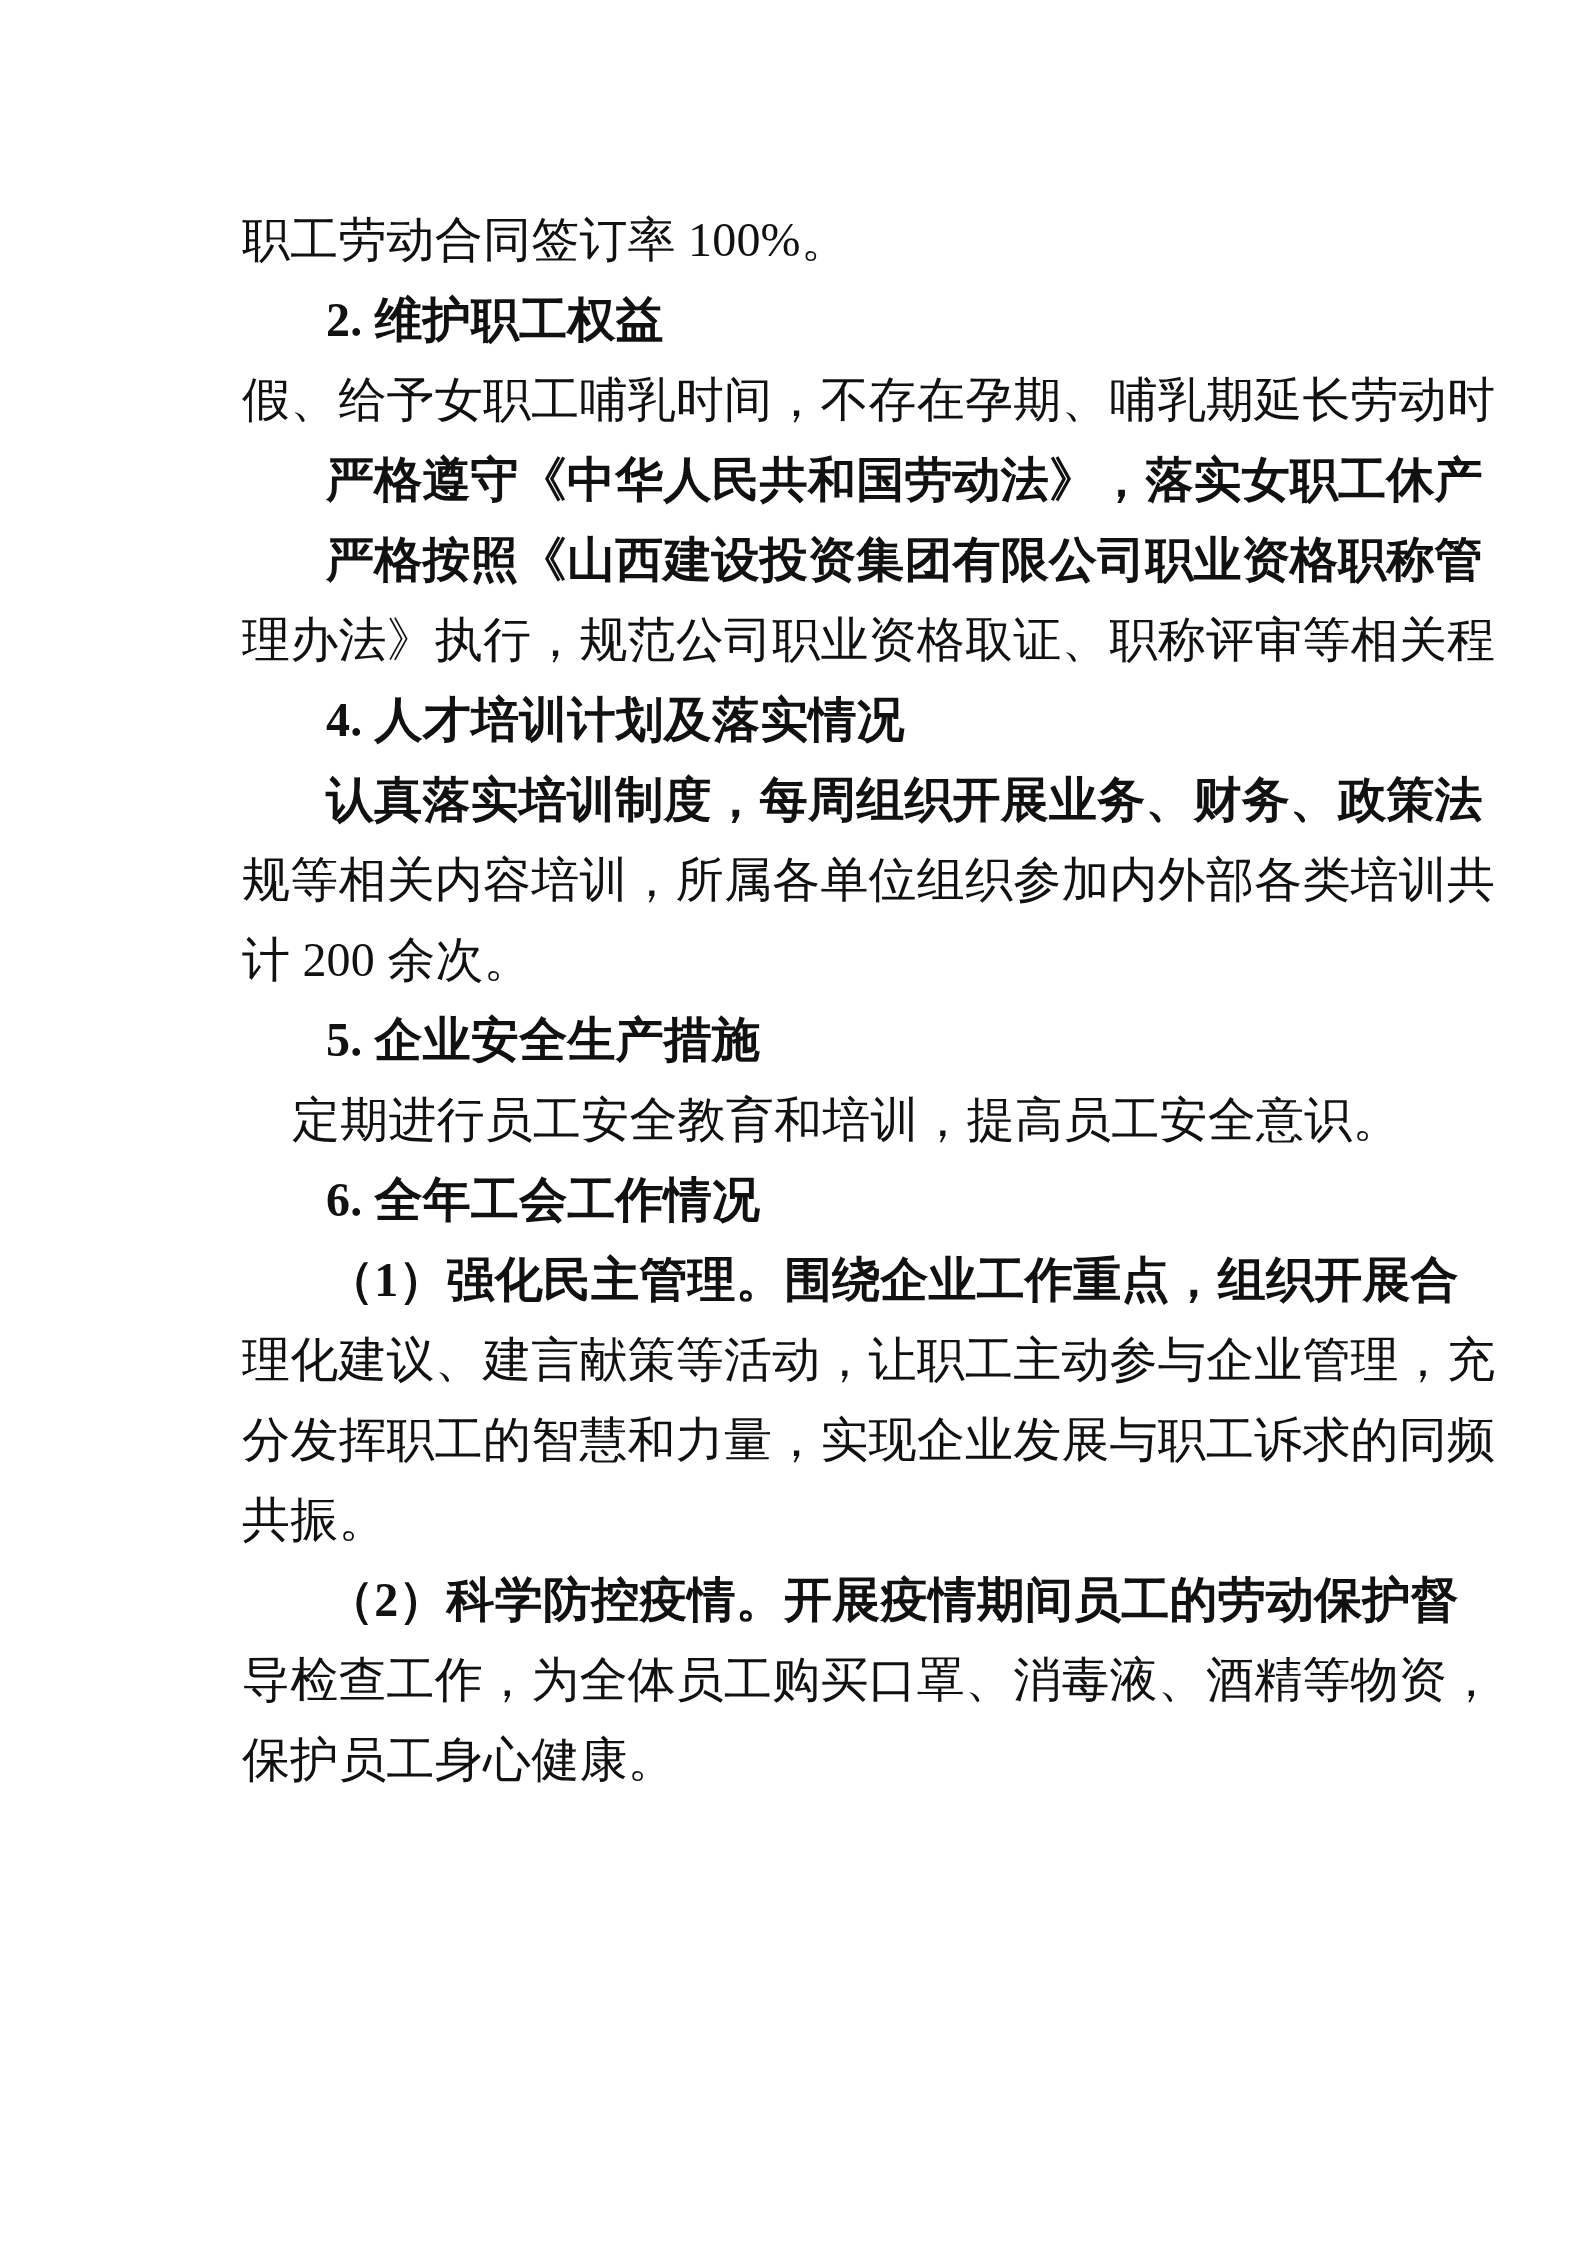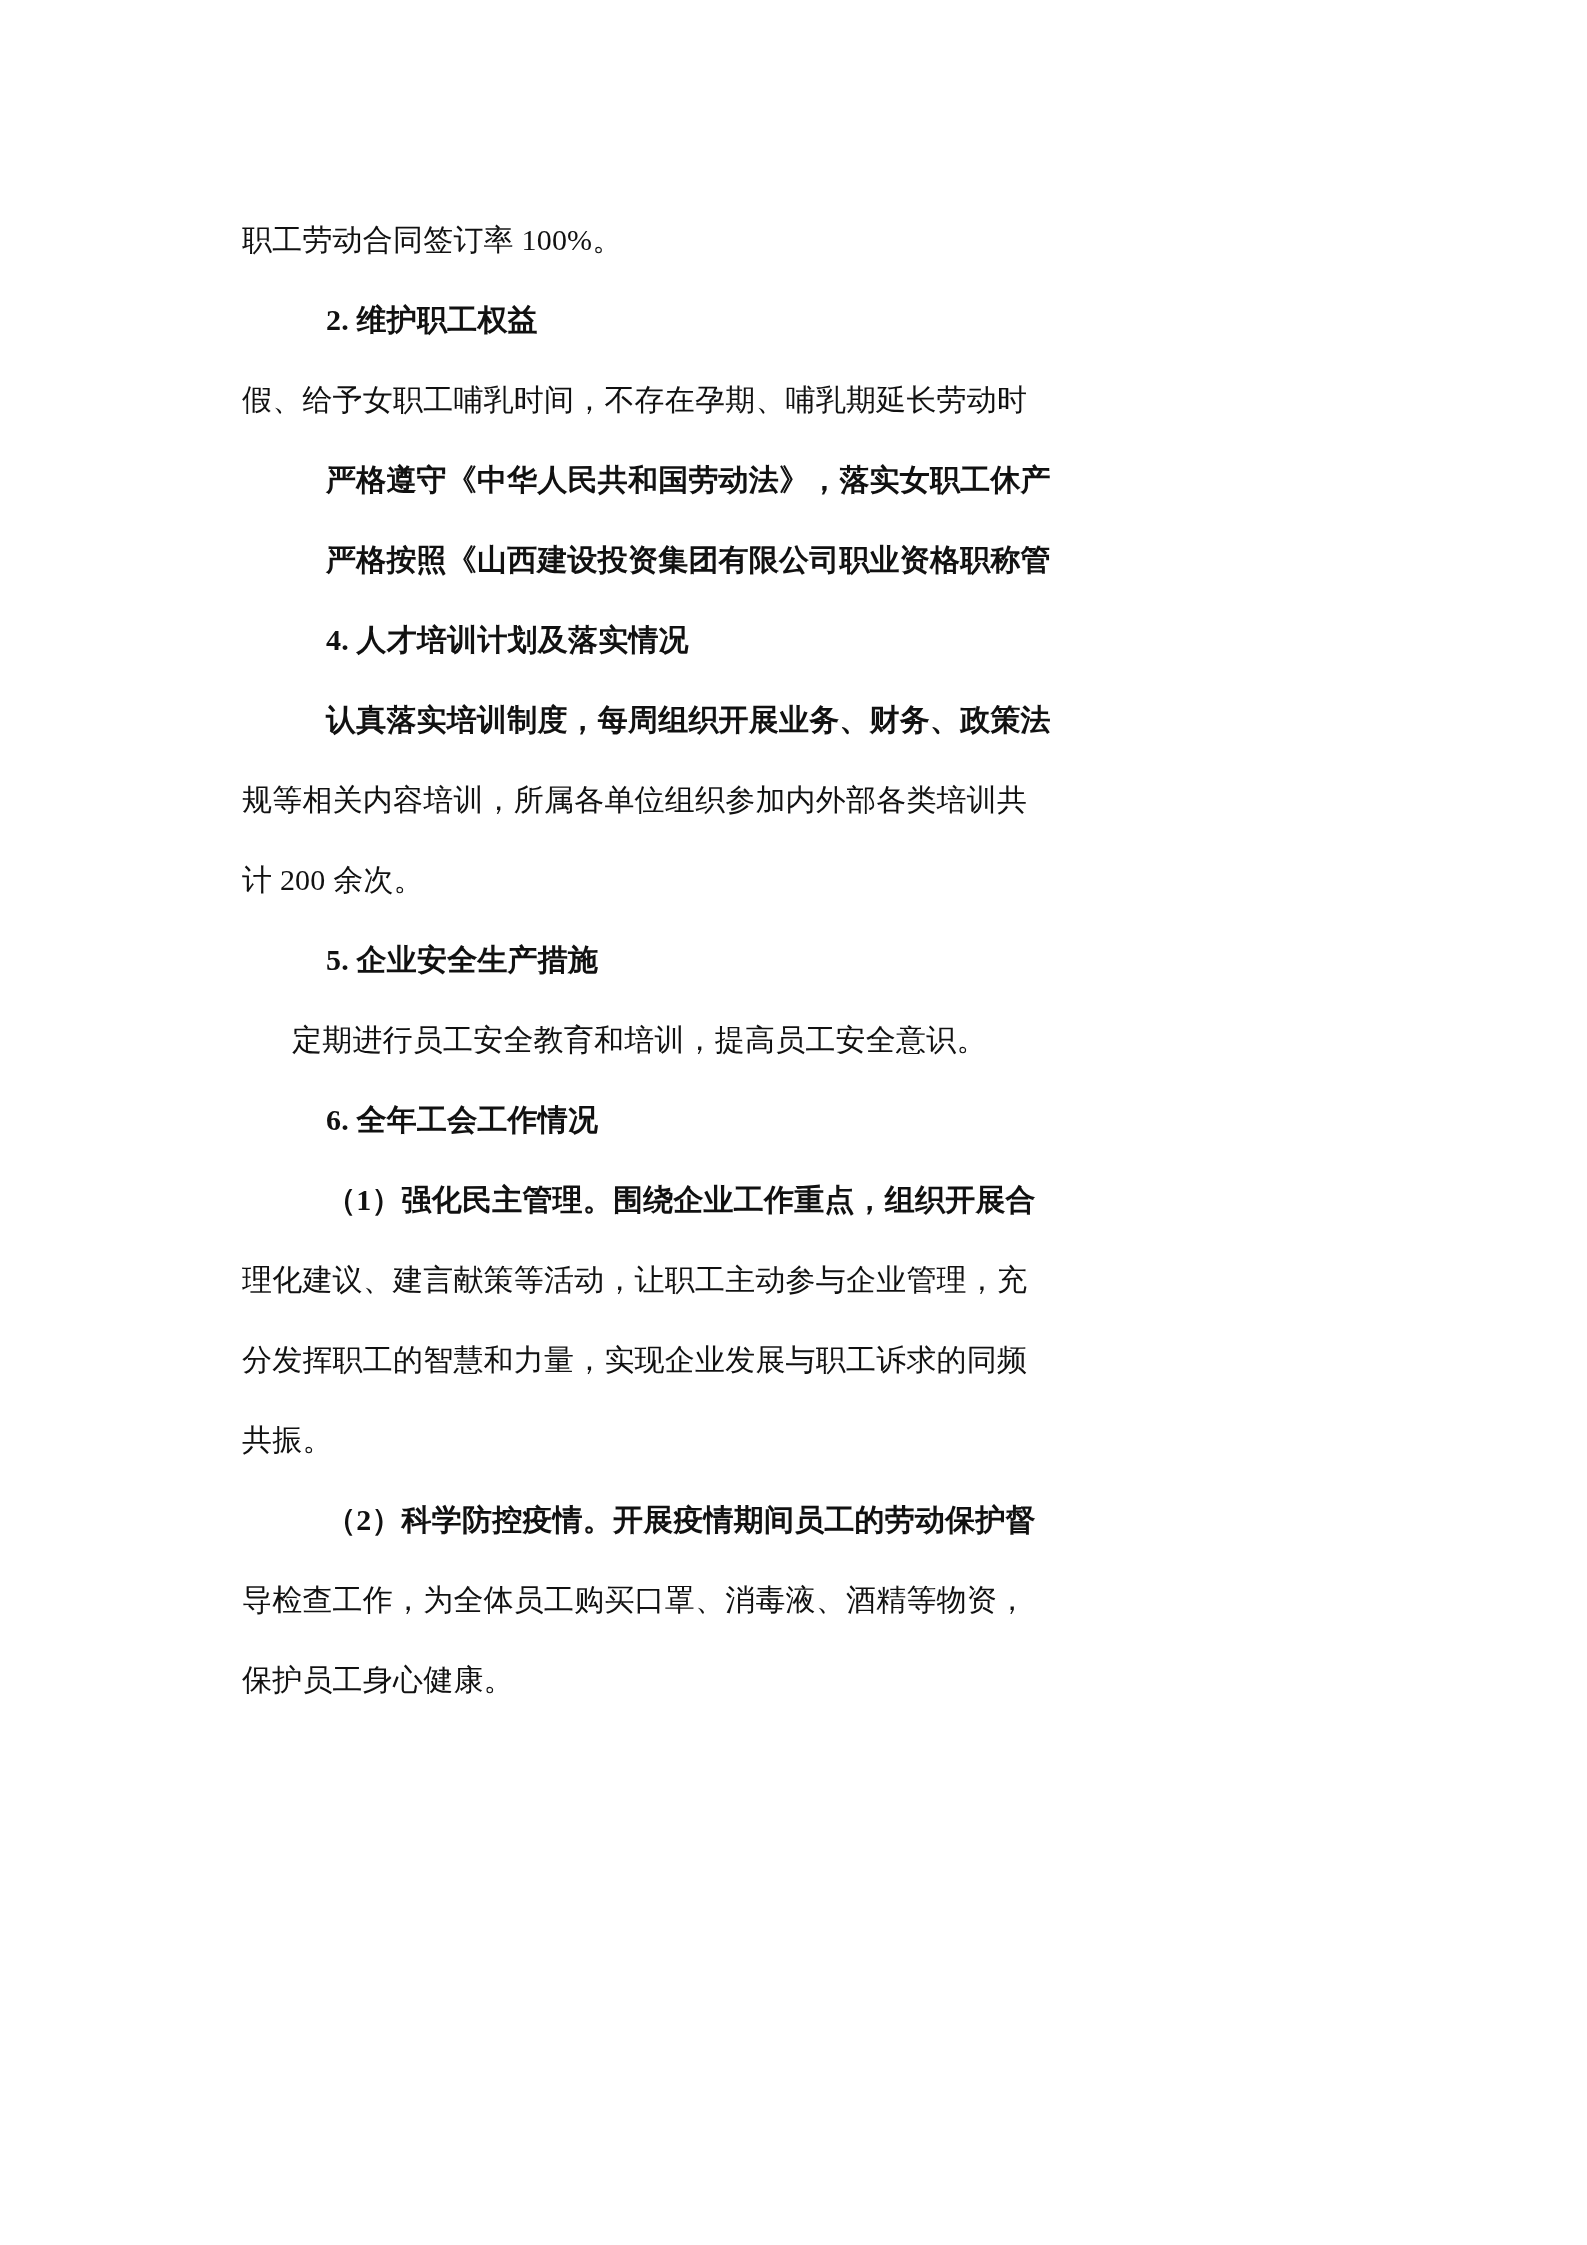--- a/index.html
+++ b/index.html
@@ -17,38 +17,39 @@
   }
   .doc-body {
     position: absolute;
     left: 242px;
     top: 200px;
     width: 1105px;
   }
   .line {
     height: 80px;
     line-height: 80px;
-    font-size: 30px;
+    font-size: 48px;
     color: #111111;
     white-space: nowrap;
     letter-spacing: 0.2px;
   }
   .ind2 { padding-left: 84px; font-weight: bold; }
   .ind1 { padding-left: 50px; }
 </style>
 </head>
 <body>
 
 <div class="page">
   <div class="doc-body">
     <div class="line">职工劳动合同签订率 100%。</div>
     <div class="line ind2">2. 维护职工权益</div>
     <div class="line">假、给予女职工哺乳时间，不存在孕期、哺乳期延长劳动时</div>
     <div class="line ind2">严格遵守《中华人民共和国劳动法》，落实女职工休产</div>
     <div class="line ind2">严格按照《山西建设投资集团有限公司职业资格职称管</div>
+    <div class="line">理办法》执行，规范公司职业资格取证、职称评审等相关程</div>
     <div class="line ind2">4. 人才培训计划及落实情况</div>
     <div class="line ind2">认真落实培训制度，每周组织开展业务、财务、政策法</div>
     <div class="line">规等相关内容培训，所属各单位组织参加内外部各类培训共</div>
     <div class="line">计 200 余次。</div>
     <div class="line ind2">5. 企业安全生产措施</div>
     <div class="line ind1">定期进行员工安全教育和培训，提高员工安全意识。</div>
     <div class="line ind2">6. 全年工会工作情况</div>
     <div class="line ind2">（1）强化民主管理。围绕企业工作重点，组织开展合</div>
     <div class="line">理化建议、建言献策等活动，让职工主动参与企业管理，充</div>
     <div class="line">分发挥职工的智慧和力量，实现企业发展与职工诉求的同频</div>

